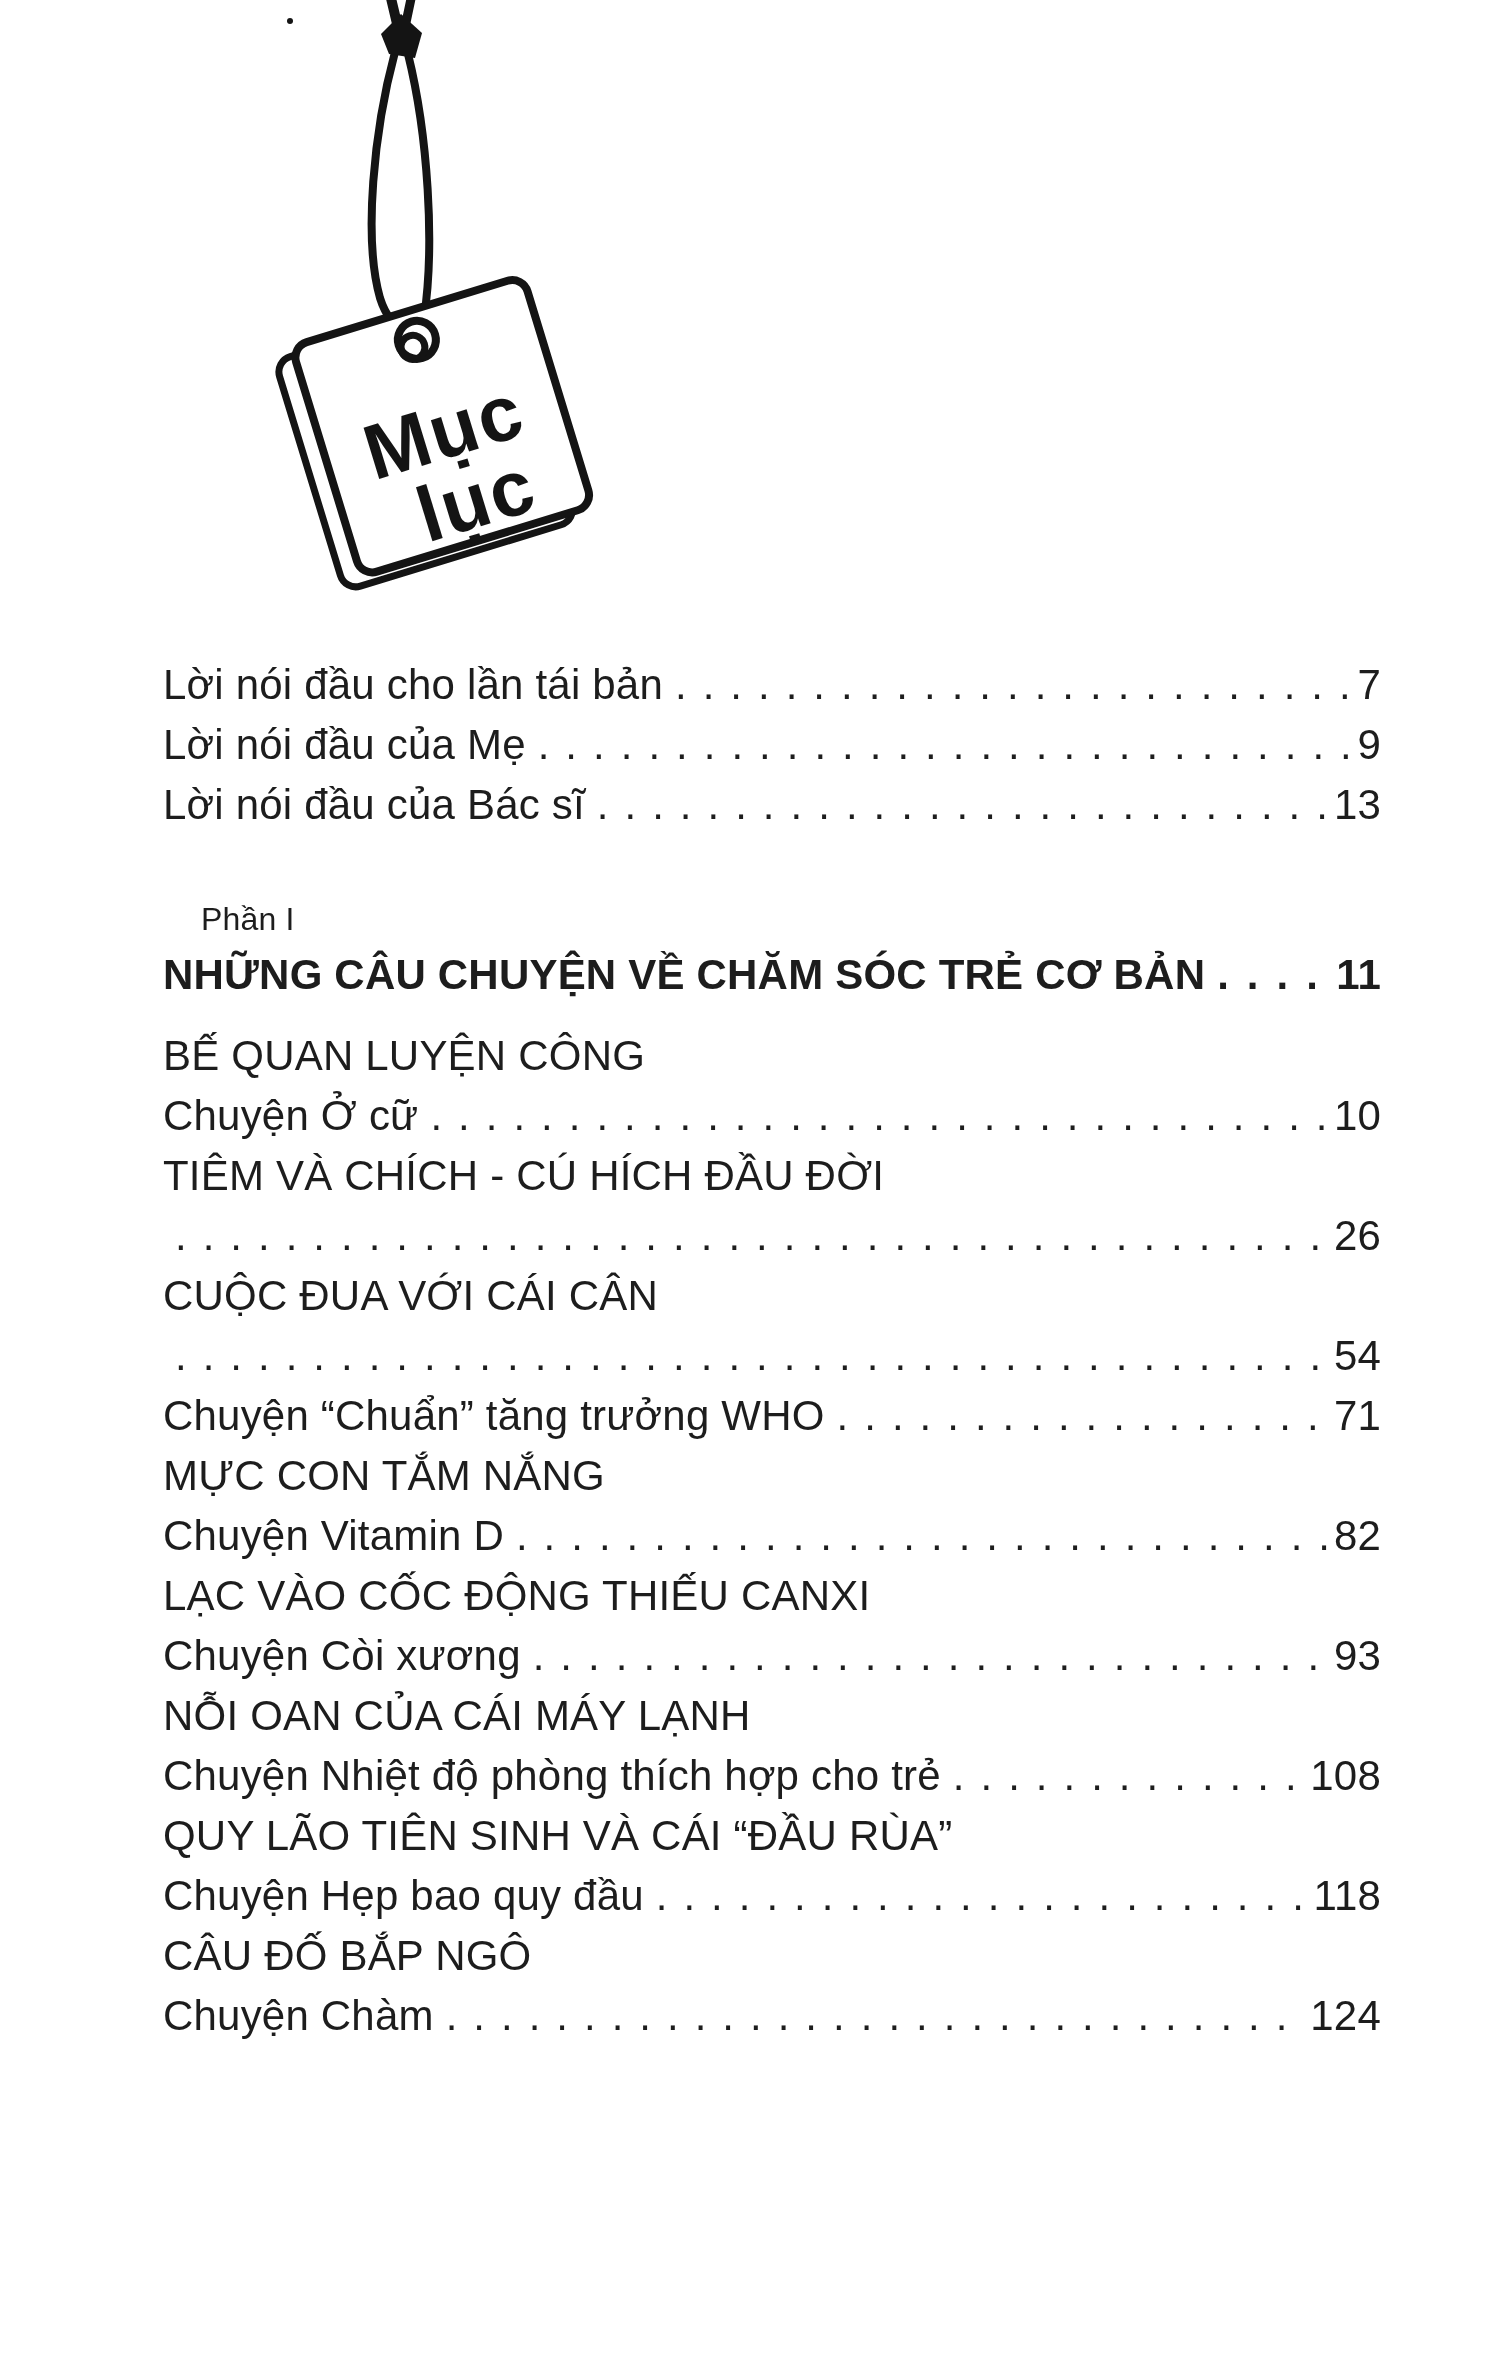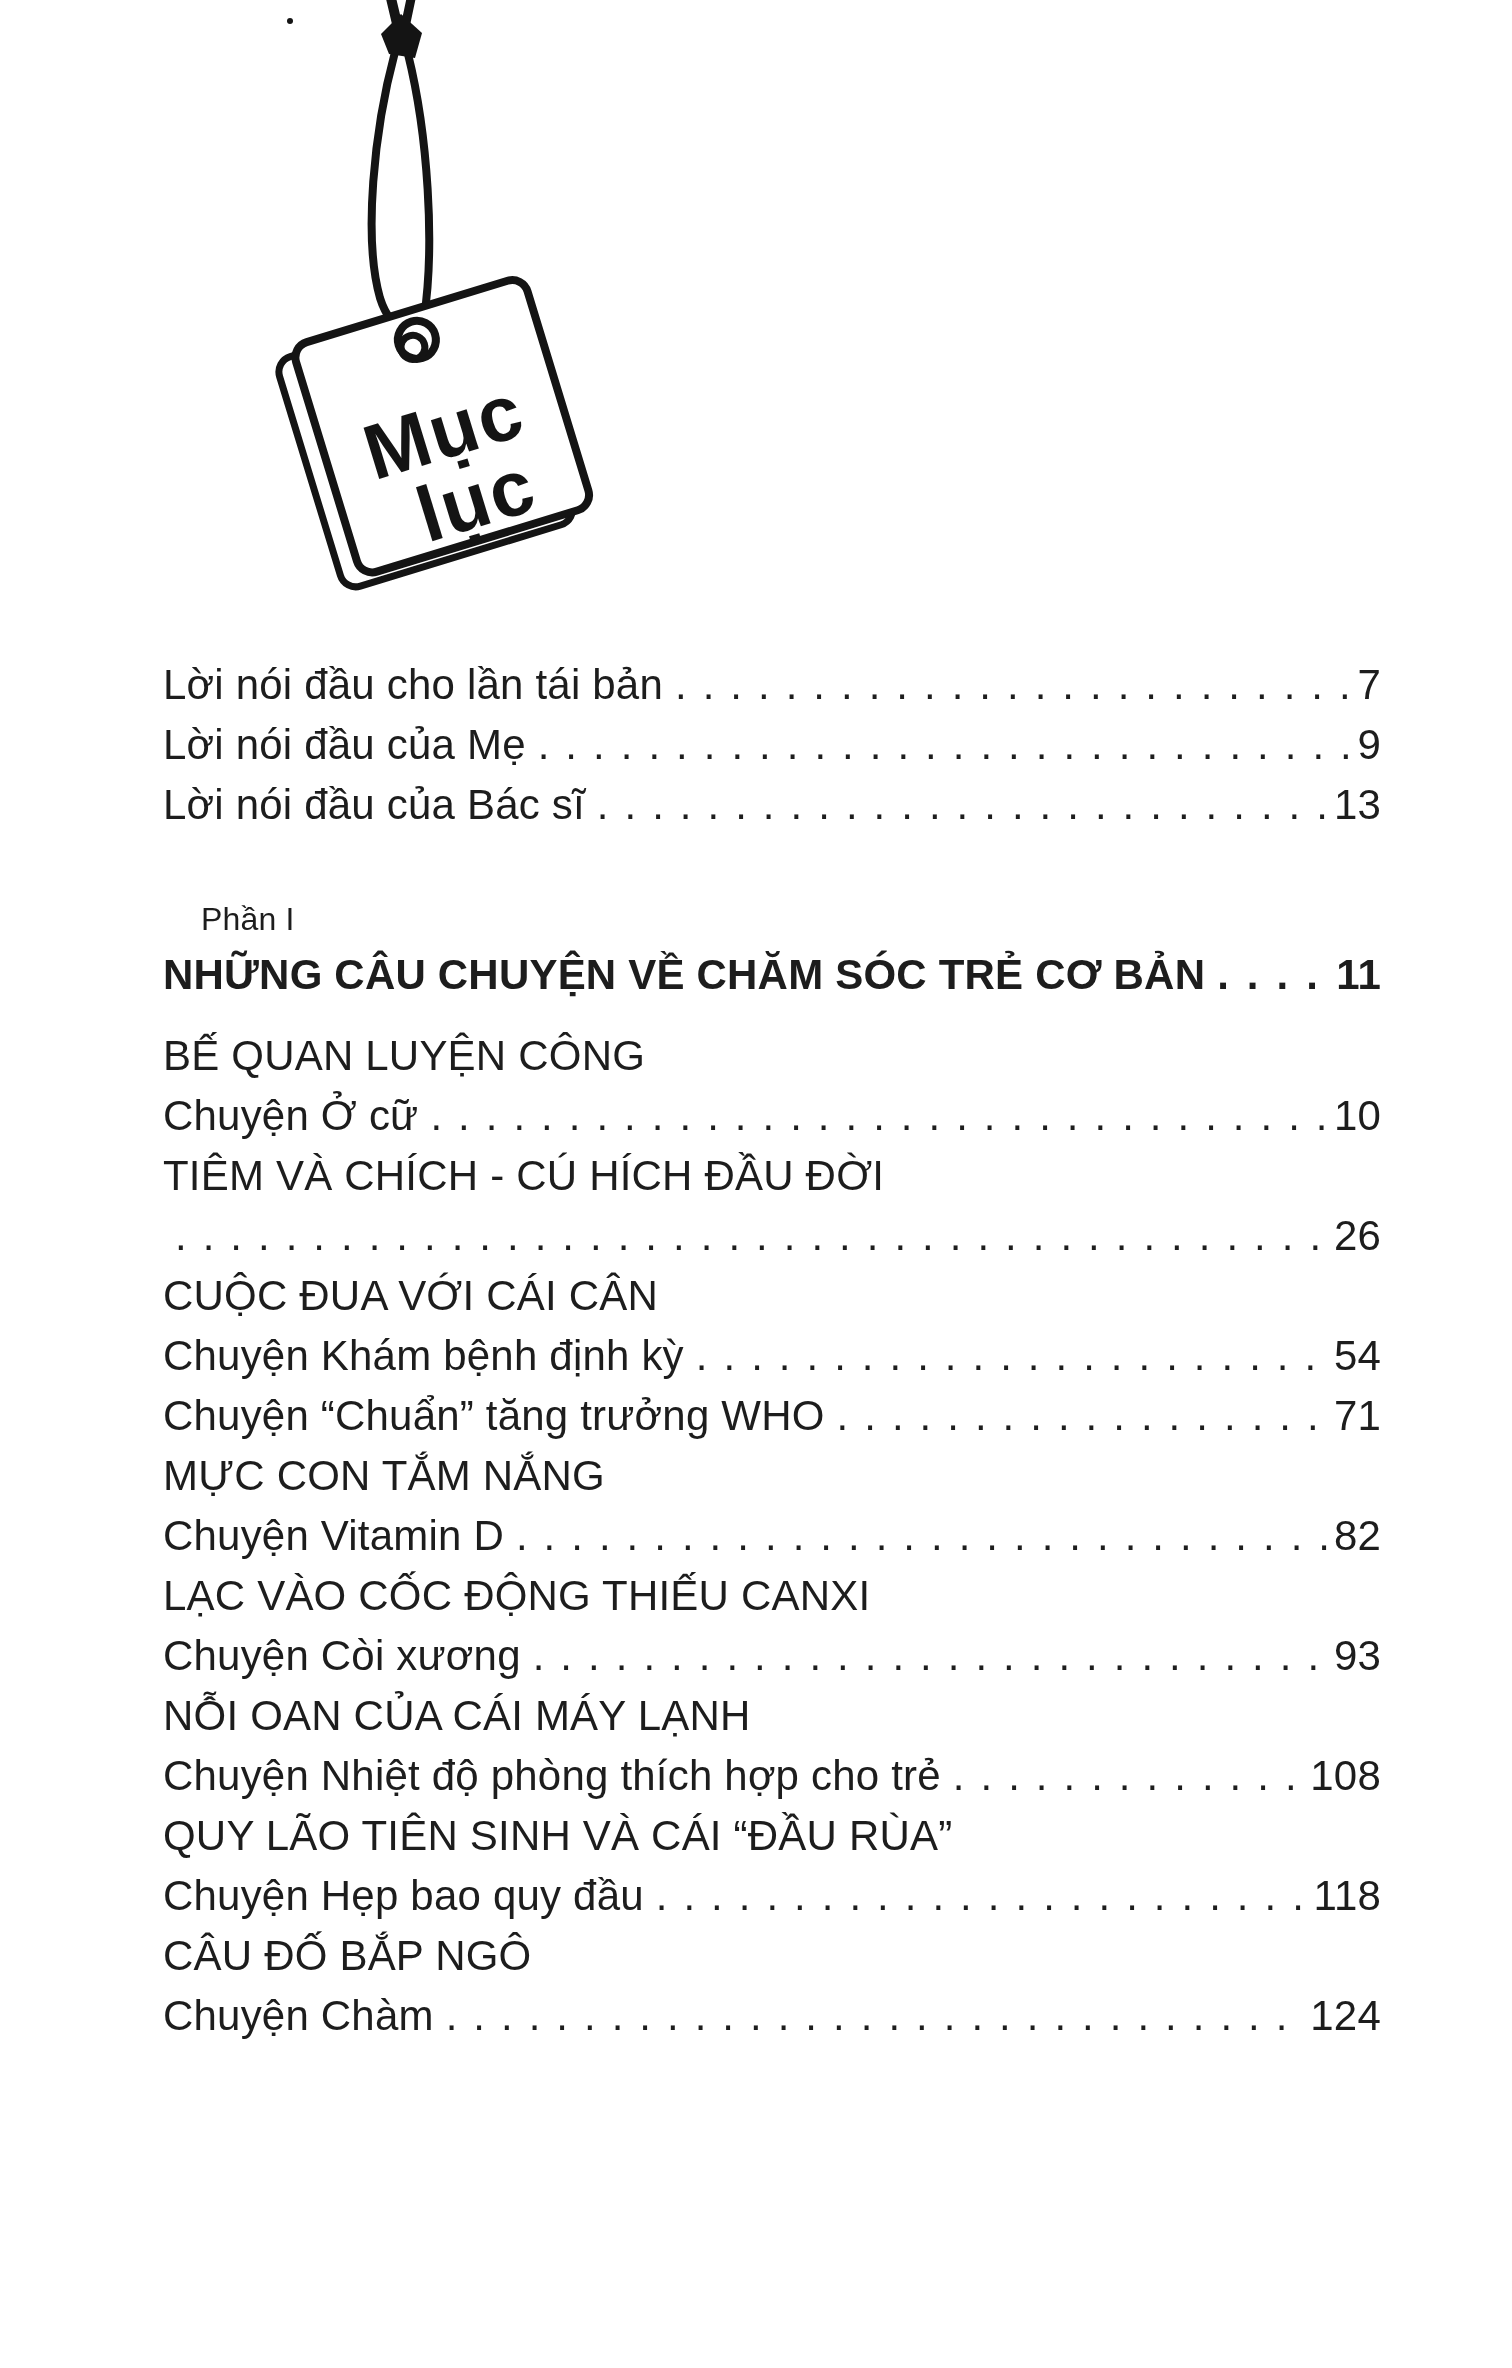--- a/index.html
+++ b/index.html
@@ -135,21 +135,20 @@
     <div class="ch-title">TIÊM VÀ CHÍCH - CÚ HÍCH ĐẦU ĐỜI</div>
     <div class="row">
       <span class="leader">........................................................................................................................................................................................................</span>
       <span class="pg">26</span>
     </div>
   </div>
 
   <div class="chapter">
     <div class="ch-title">CUỘC ĐUA VỚI CÁI CÂN</div>
     <div class="row">
-      <span class="t">Chuyện Khám bệnh định kỳ</span>
       <span class="leader">........................................................................................................................................................................................................</span>
       <span class="pg">54</span>
     </div>
   </div>
 
   <div class="chapter">
     <div class="row">
       <span class="t">Chuyện “Chuẩn” tăng trưởng WHO</span>
       <span class="leader">........................................................................................................................................................................................................</span>
       <span class="pg">71</span>

